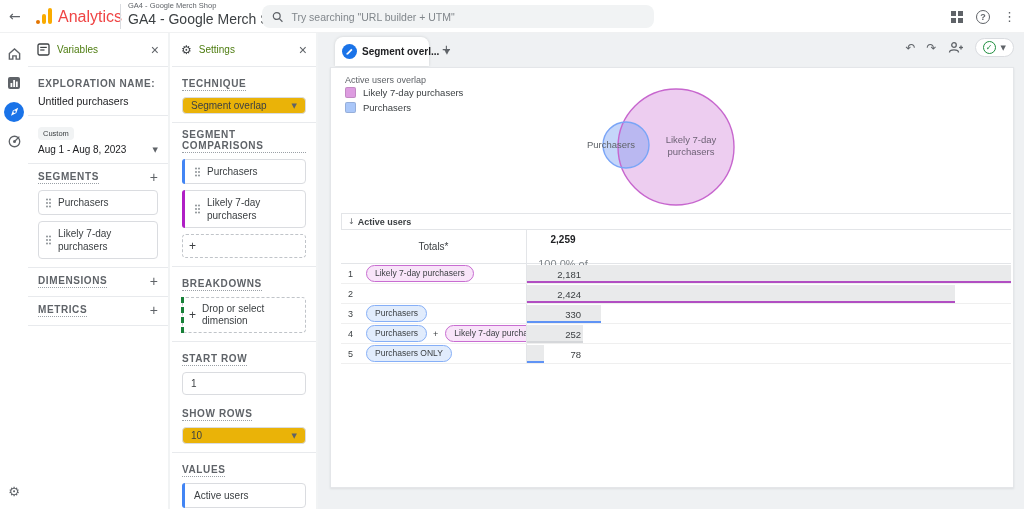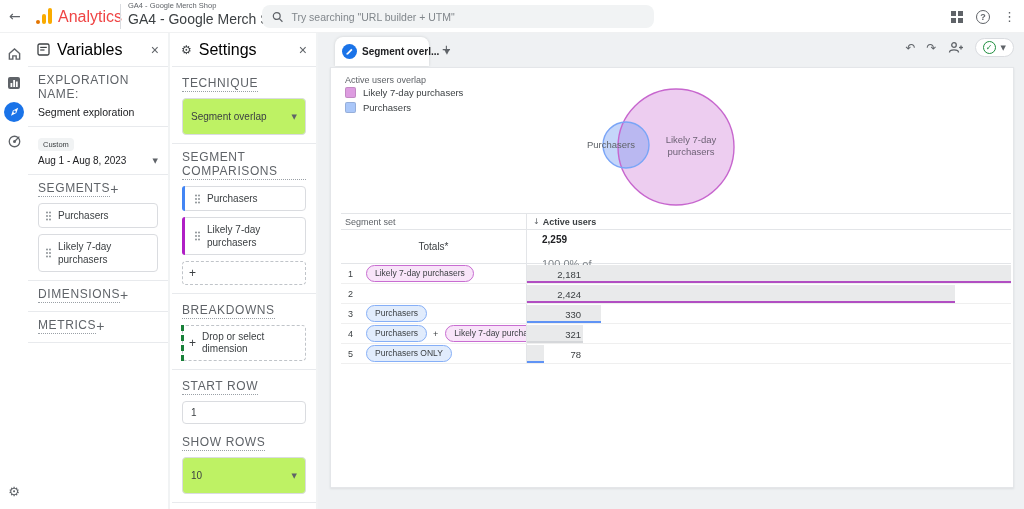--- a/index.html
+++ b/index.html
@@ -33,37 +33,37 @@
   
   .rail { position:absolute; left:0; top:33px; width:28px; bottom:0; background:#fff; display:flex; flex-direction:column; align-items:center; padding-top:11px; gap:9px; z-index:4; }
   .rail .ric { width:20px; height:20px; display:flex; align-items:center; justify-content:center; cursor:pointer; }
   .rail .gear { position:absolute; bottom:10px; left:0; width:28px; text-align:center; font-size:13px; color:#5f6368; cursor:pointer; }
 
   
   .panel { position:absolute; top:33px; bottom:0; background:#fff; overflow:hidden; z-index:3; }
   .vars { left:28px; width:142px; border-right:2px solid #f1f3f4; }
   .sets { left:172px; width:146px; border-right:2px solid #f1f3f4; }
   .p-hdr { height:34px; border-bottom:1px solid #e8eaed; display:flex; align-items:center; padding:0 9px; gap:7px; }
-  .p-hdr .t { font-size:16px; color:#000000; flex:1; }
+  .p-hdr .t { font-size:10px; color:#4d7c0f; flex:1; }
   .p-close { font-size:14px; color:#5f6368; cursor:pointer; line-height:1; }
   .sec { padding:6px 10px 8px; border-bottom:1px solid #e8eaed; }
-  .slabel { display:inline-block; font-size:12px; font-weight:normal; letter-spacing:.6px; color:#5f6368; border-bottom:1px dotted #9aa0a6; padding-bottom:1px; }
-  .lrow { display:flex; align-items:center; }
+  .slabel { display:inline-block; font-size:10px; font-weight:bold; letter-spacing:.6px; color:#5f6368; border-bottom:1px dotted #9aa0a6; padding-bottom:1px; }
+  .lrow { display:flex; align-items:center; justify-content:space-between; }
   .plus { font-size:14px; font-weight:300; color:#5f6368; cursor:pointer; line-height:1; }
   .exp-name { font-size:10.5px; color:#202124; margin-top:4px; }
   .chip { display:inline-block; background:#f1f3f4; border-radius:4px; font-size:7.5px; color:#3c4043; padding:2px 5px; margin-bottom:4px; }
   .date-row { display:flex; align-items:center; font-size:10px; color:#202124; cursor:pointer; }
   .caret { margin-left:auto; font-size:7px; color:#5f6368; }
   .scard { position:relative; border:1px solid #dadce0; border-radius:4px; padding:5px 6px; font-size:10px; line-height:13px; color:#3c4043; display:flex; align-items:center; gap:6px; margin-top:6px; background:#fff; cursor:grab; }
   .scard .cbar { position:absolute; left:-1px; top:-1px; bottom:-1px; width:3px; border-radius:3px 0 0 3px; }
   .scard.withbar { padding-left:11px; }
   .drop { position:relative; border:1px dashed #c0c4c9; border-radius:4px; padding:5px 6px; font-size:10px; line-height:12px; color:#3c4043; display:flex; align-items:center; gap:6px; margin-top:6px; cursor:pointer; }
   .drop .dplus { font-size:12px; color:#3c4043; }
   .drop .dashbar { position:absolute; left:-2px; top:-1px; bottom:-1px; width:0; border-left:3px dashed transparent; }
-  .selbox { border:1px solid #dadce0; border-radius:4px; padding:12px 8px; font-size:10px; color:#3c4043; display:flex; align-items:center; margin-top:6px; cursor:pointer; background:#bef264; }
+  .selbox { border:1px solid #dadce0; border-radius:4px; padding:2px 8px; font-size:10px; color:#3c4043; display:flex; align-items:center; margin-top:6px; cursor:pointer; background:#eab308; }
   .inbox { width:100%; border:1px solid #dadce0; border-radius:4px; padding:5px 8px; font-size:10px; color:#3c4043; margin-top:6px; font-family:"Liberation Sans",sans-serif; outline:none; background:#fff; }
 
   
   .canvas { position:absolute; left:318px; top:33px; right:0; bottom:0; background:#eff1f3; }
   .tabstrip { position:absolute; left:12px; right:0; top:0; height:33px; }
   .tab { position:absolute; left:5px; top:4px; width:94px; height:29px; background:#fff; border-radius:8px 8px 0 0; box-shadow:0 0 3px rgba(60,64,67,.18); display:flex; align-items:center; padding:0 7px; gap:5px; cursor:pointer; }
   .tab-ic { width:15px; height:15px; border-radius:50%; background:#1a73e8; display:flex; align-items:center; justify-content:center; flex:none; }
   .tab-label { font-size:10px; font-weight:bold; color:#202124; white-space:nowrap; }
   .newtab { position:absolute; left:112px; top:7px; font-size:15px; font-weight:300; color:#5f6368; cursor:pointer; }
   .strip-tools { position:absolute; right:10px; top:5px; display:flex; align-items:center; gap:11px; }
@@ -82,21 +82,21 @@
   .gtable { position:absolute; left:10px; top:145px; width:670px; font-size:9.5px; }
   .trow { display:flex; align-items:stretch; }
   .t-head { height:17px; border-top:1px solid #e3e5e8; border-bottom:1px solid #e3e5e8; }
   .c-seg { width:185px; display:flex; align-items:center; }
   .c-val { flex:1; position:relative; border-left:1px solid #e3e5e8; }
   .t-head .c-seg { padding-left:4px; color:#5f6368; font-size:9px; }
   .t-head .c-val { display:flex; align-items:center; gap:3px; padding-left:6px; color:#3c4043; font-weight:bold; font-size:9px; }
   .t-head .sortarr { font-size:8px; color:#5f6368; font-weight:normal; }
   .t-tot { height:34px; border-bottom:1px solid #e3e5e8; }
   .t-tot .c-seg { justify-content:center; color:#3c4043; font-size:10px; }
-  .tot-val { position:absolute; left:15px; top:4px; width:56px; text-align:left; }
+  .tot-val { position:absolute; left:8px; top:4px; width:56px; text-align:center; }
   .tot-val .v1 { font-size:10px; color:#202124; font-weight:bold; }
   .tot-val .v2 { font-size:11px; color:#80868b; margin-top:13px; }
   .t-data { height:20px; border-bottom:1px solid #efefef; }
   .t-data .c-seg { padding-left:7px; gap:0; border-left:none; }
   .rownum { width:11px; color:#3c4043; font-size:9px; flex:none; }
   .pill { display:inline-block; font-size:8.5px; line-height:1; padding:3px 8px; border-radius:9px; border:1px solid; white-space:nowrap; margin-left:7px; cursor:pointer; }
   .pill.purple { background:#f8e4f9; border-color:#c86dd1; color:#3c4043; }
   .pill.blue { background:#e1ecfc; border-color:#86aff7; color:#3c4043; }
   .joiner { font-size:9px; color:#3c4043; margin-left:6px; }
   .vbar { position:absolute; left:0; top:1px; bottom:0; background:#e9eaeb; border-bottom:2px solid transparent; }
@@ -175,21 +175,21 @@
       <svg width="13" height="13" viewBox="0 0 13 13">
           <rect x="1" y="1" width="11" height="11" rx="1.5" fill="none" stroke="#3c4043" stroke-width="1.3"></rect>
           <line x1="3.2" y1="4.4" x2="9.8" y2="4.4" stroke="#3c4043" stroke-width="1.2"></line>
           <line x1="3.2" y1="7" x2="7.5" y2="7" stroke="#3c4043" stroke-width="1.2"></line>
         </svg>
       <span class="t">Variables</span>
       <span class="p-close">×</span>
     </div>
     <div class="sec">
       <span class="slabel" style="border-bottom:none">EXPLORATION NAME:</span>
-      <div class="exp-name">Segment exploration</div>
+      <div class="exp-name">Untitled purchasers</div>
     </div>
     <div class="sec">
       <span class="chip">Custom</span>
       <div class="date-row">
         <span>Aug 1 - Aug 8, 2023</span>
         <span class="caret glyph">▼</span>
       </div>
     </div>
     <div class="sec">
       <div class="lrow">
@@ -359,21 +359,20 @@
         <circle cx="115" cy="69" r="23" stroke="none" style="fill: rgba(110, 153, 242, 0.4);"></circle>
         <circle cx="165" cy="71" r="58" fill="none" stroke-width="1.4" style="stroke: rgb(199, 102, 206);"></circle>
         <circle cx="115" cy="69" r="23" fill="none" stroke-width="1.4" style="stroke: rgb(122, 165, 247);"></circle>
         <text x="100" y="72" text-anchor="middle" font-size="9.5" fill="#5f6368">Purchasers</text>
         <text x="180" y="67" text-anchor="middle" font-size="9.5" fill="#6e6276">Likely 7-day</text>
         <text x="180" y="79" text-anchor="middle" font-size="9.5" fill="#6e6276">purchasers</text>
       </svg>
 
       <div class="gtable">
         <div class="trow t-head">
-          <div class="c-seg">Segment set</div>
           <div class="c-val">
             <span class="sortarr glyph">↓</span>
             <span>Active users</span>
           </div>
         </div>
         <div class="trow t-tot">
           <div class="c-seg">Totals*</div>
           <div class="c-val">
             <div class="tot-val">
               <div class="v1">2,259</div>
@@ -413,21 +412,21 @@
         </div>
         <div class="trow t-data">
           <div class="c-seg">
             <span class="rownum">4</span>
             <span class="pill blue">Purchasers</span>
             <span class="joiner">+</span>
             <span class="pill purple">Likely 7-day purchasers</span>
           </div>
           <div class="c-val">
             <div class="vbar" style="width: 11.6%; border-bottom-color: rgb(213, 215, 218);"></div>
-            <span class="vnum">321</span>
+            <span class="vnum">252</span>
           </div>
         </div>
         <div class="trow t-data">
           <div class="c-seg">
             <span class="rownum">5</span>
             <span class="pill blue">Purchasers ONLY</span>
           </div>
           <div class="c-val">
             <div class="vbar" style="width: 3.6%; border-bottom-color: rgb(95, 147, 245);"></div>
             <span class="vnum">78</span>

